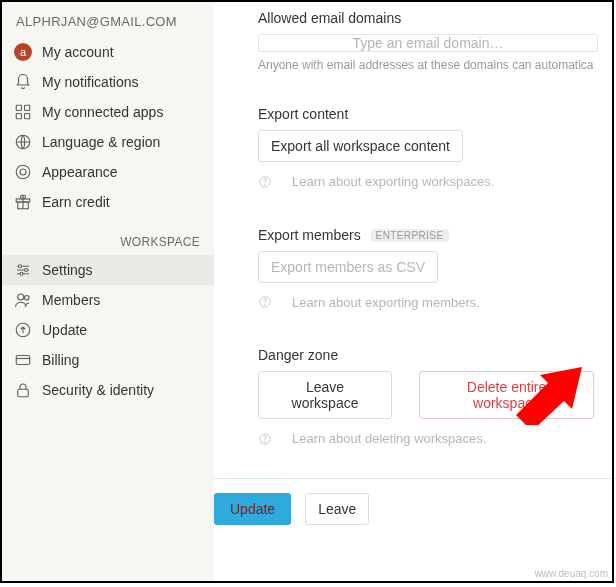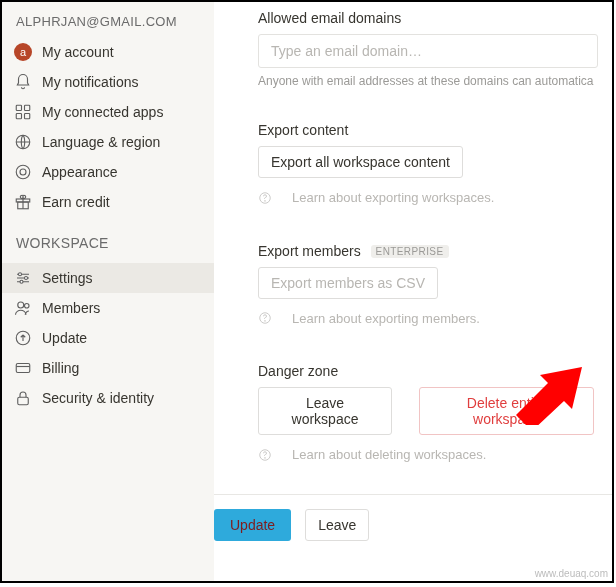--- a/index.html
+++ b/index.html
@@ -5,25 +5,25 @@
   * { box-sizing: border-box; margin: 0; padding: 0; }
   html, body { width: 616px; height: 587px; font-family: -apple-system, BlinkMacSystemFont, "Segoe UI", Helvetica, Arial, sans-serif; color: #37352f; }
   .frame { width: 614px; height: 583px; border: 2px solid #000; position: relative; overflow: hidden; background: #fff; }
   .sidebar { position: absolute; left: 0; top: 0; width: 212px; height: 100%; background: #f7f6f3; padding-top: 6px; }
   .sb-header { font-size: 13px; letter-spacing: 0.3px; color: #6b6b6b; padding: 6px 14px 8px 14px; }
   .sb-item { display: flex; align-items: center; gap: 10px; padding: 6px 12px; font-size: 14px; color: #37352f; cursor: pointer; }
   .sb-item.active { background: #ebe9e4; font-weight: 500; }
   .sb-item .icon { width: 18px; height: 18px; display: inline-flex; align-items: center; justify-content: center; color: #5f5f5f; flex-shrink: 0; }
   .sb-item .icon svg { width: 18px; height: 18px; stroke: currentColor; fill: none; stroke-width: 1.5; }
   .avatar { width: 18px; height: 18px; border-radius: 50%; background: #b74628; color: #fff; font-size: 11px; display: inline-flex; align-items: center; justify-content: center; }
-  .sb-section { font-size: 14px; letter-spacing: 0.3px; color: #6b6b6b; padding: 18px 14px 12px 14px; }
+  .sb-section { font-size: 12px; letter-spacing: 0.3px; color: #6b6b6b; padding: 18px 14px 6px 14px; text-align: right; }
 
   .main { position: absolute; left: 212px; top: 0; right: 0; height: 100%; padding: 4px 18px 12px 44px; overflow: hidden; }
   .section-title { font-size: 14px; color: #37352f; margin-top: 4px; margin-bottom: 8px; }
-  .text-input { width: 340px; border: 1px solid #e3e2df; border-radius: 3px; padding: 8px 12px; font-size: 14px; color: #37352f; }
+  .text-input { width: 340px; border: 1px solid #e3e2df; border-radius: 3px; padding: 0 12px; font-size: 14px; color: #37352f; text-align: center; }
   .text-input::placeholder { color: #b8b6b2; }
   .helper { font-size: 12px; color: #9b9a97; margin-top: 6px; white-space: nowrap; overflow: hidden; }
   .btn { display: inline-block; border: 1px solid #dedddb; background: #fff; border-radius: 3px; padding: 7px 12px; font-size: 14px; color: #37352f; cursor: pointer; }
   .btn.ghost { color: #b8b6b2; }
   .btn.danger { color: #e03e3e; border-color: #f1c4c4; }
   .btn.primary { background: #2eaadc; color: #7f1d1d; border: none; font-weight:400; padding: 8px 16px; }
   .learn { display: inline-flex; align-items: center; gap: 20px; font-size: 13px; color: #b8b6b2; margin-top: 12px; }
   .learn svg { width: 14px; height: 14px; stroke: #c5c4c1; }
   .badge { font-size: 10px; color: #9b9a97; background: #efeeeb; border-radius: 3px; padding: 1px 5px; letter-spacing: 0.4px; vertical-align: middle; margin-left: 6px; }
   .row-gap { margin-top: 34px; }

